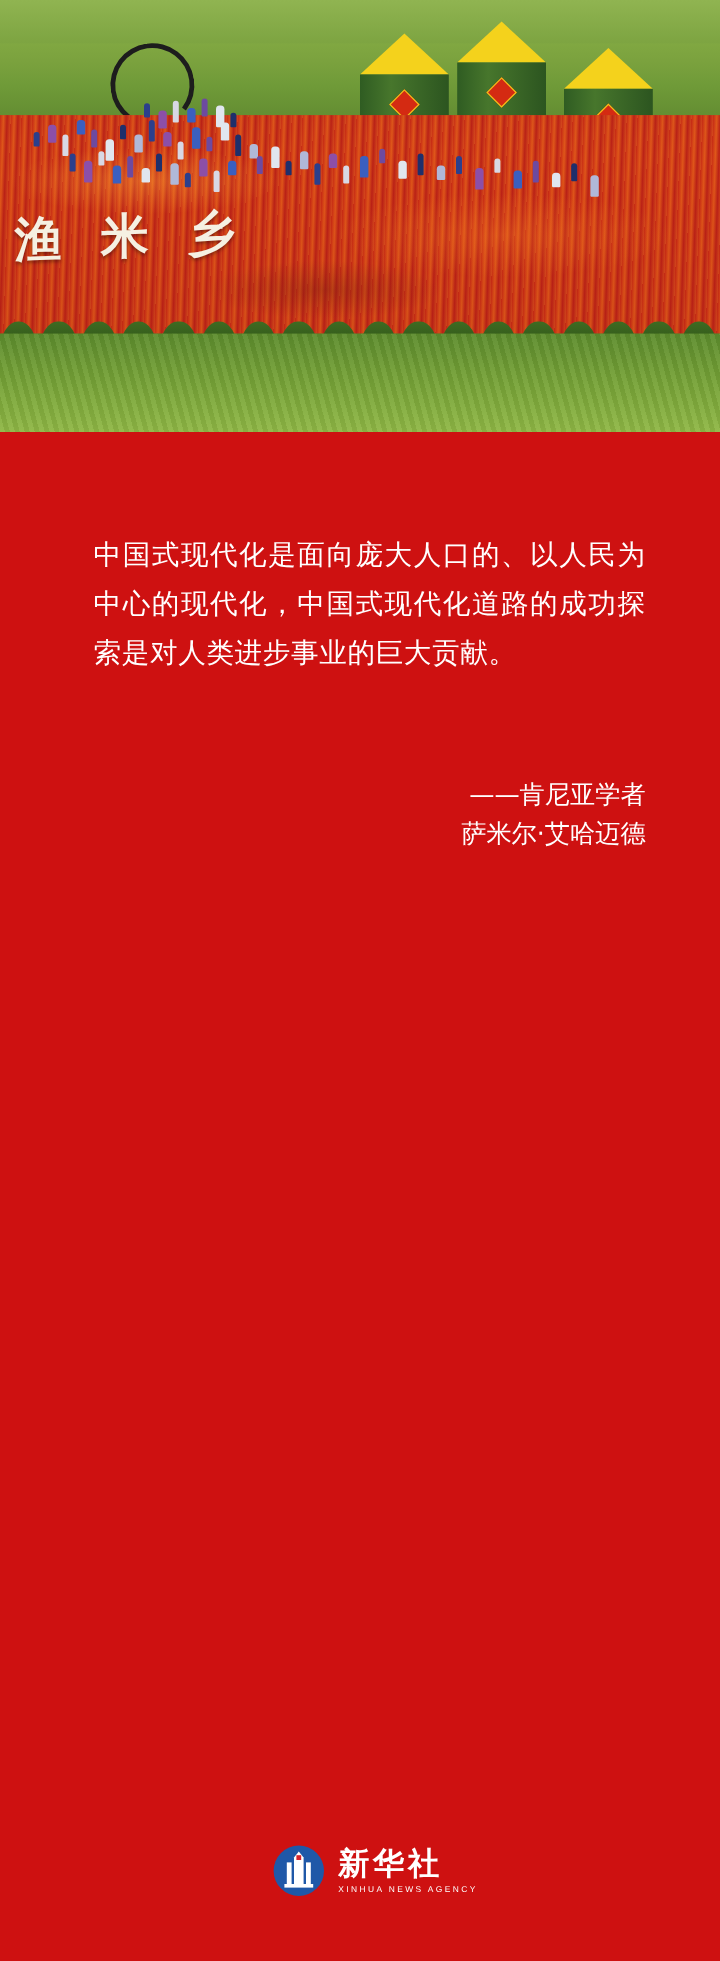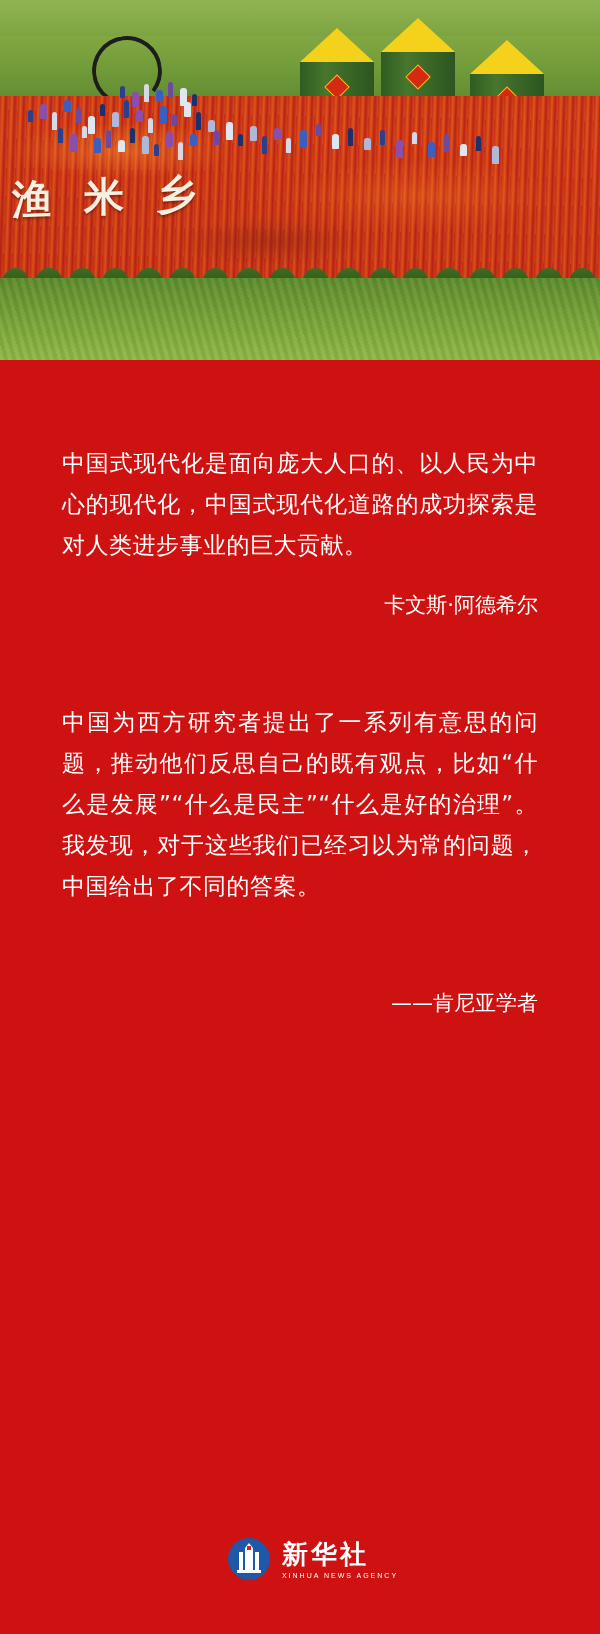--- a/index.html
+++ b/index.html
@@ -187,21 +187,21 @@
     font-weight: 700;
     letter-spacing: 2px;
     text-shadow: 0 2px 3px rgba(0,0,0,.35);
     transform: skewY(-2deg);
     font-family: "DejaVu Sans", sans-serif;
   }
 
   
   .quotes {
     flex: 1 1 auto;
-    padding: 60px 62px 0 62px;
+    padding: 60px 62px 0 78px;
     box-sizing: border-box;
   }
   .quote-block {
     margin-bottom: 80px;
   }
   .quote-text {
     color: #ffffff;
     font-size: 23px;
     line-height: 41px;
     letter-spacing: 0.5px;
@@ -371,33 +371,32 @@
     </div>
     <div class="path"></div>
     <div class="lawn"></div>
   </div>
 
   <div class="quotes">
 
     <div class="quote-block">
       <p class="quote-text">中国式现代化是面向庞大人口的、以人民为中心的现代化，中国式现代化道路的成功探索是对人类进步事业的巨大贡献。</p>
       <div class="attribution">
-        <span class="who">卡文斯·阿德希尔</span>
       </div>
     </div>
 
     <div class="quote-block">
-      <p class="quote-text">中国为西方研究者提出了一系列有意思的问题，推动他们反思自己的既有观点，比如“什么是发展”“什么是民主”“什么是好的治理”。我发现，对于这些我们已经习以为常的问题，中国给出了不同的答案。</p>
       <div class="attribution">
       </div>
     </div>
 
     <div class="quote-block">
       <div class="attribution">
         <span class="who">——肯尼亚学者</span>
+        <span class="who">萨米尔·艾哈迈德</span>
       </div>
     </div>
 
   </div>
 
   <div class="logo-wrap">
     <div class="logo-mark">
       <svg viewBox="0 0 46 46" width="46" height="46" aria-hidden="true">
         <circle cx="23" cy="23" r="21" fill="#1f58a8"></circle>
         <path d="M23 7 L27 12 L27 34 L19 34 L19 12 Z" fill="#ffffff"></path>

